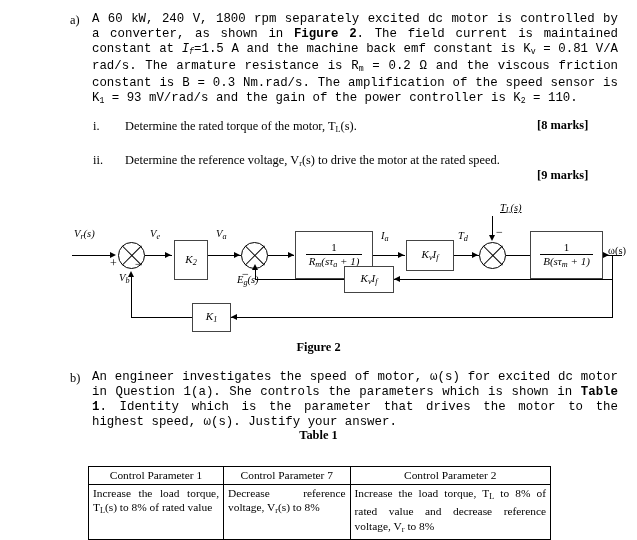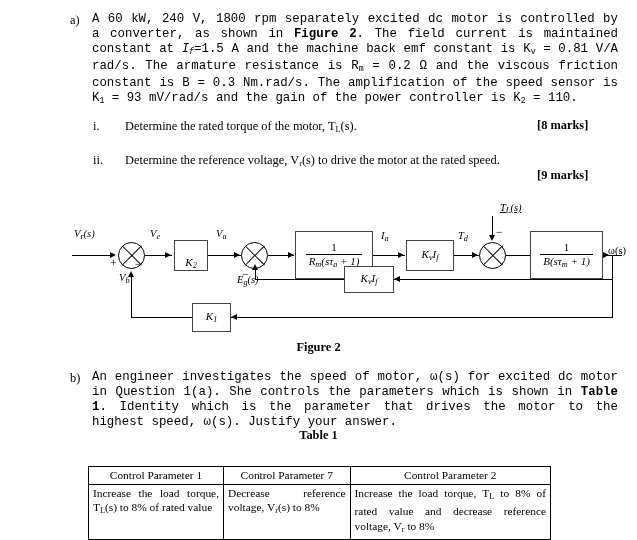--- a/index.html
+++ b/index.html
@@ -251,21 +251,21 @@
     <div class="wire wh" style="left:72px; top:59px; width:38px;"></div>
     <div class="arrow-r" style="left:110px; top:55.5px;"></div>
     <div class="sgn" style="left:110px; top:61px;">+</div>
 
     <div class="sum" style="left:118px; top:46px;"></div>
 
     <div class="sig" style="left:150px; top:32px;">V<sub>e</sub></div>
     <div class="wire wh" style="left:145px; top:59px; width:27px;"></div>
     <div class="arrow-r" style="left:165px; top:55.5px;"></div>
 
-    <div class="blk" style="left:174px; top:44px; width:34px; height:31px;align-items:flex-end;">
+    <div class="blk" style="left:174px; top:44px; width:34px; height:40px;">
       <span>K<sub>2</sub></span>
     </div>
 
     <div class="sig" style="left:216px; top:32px;">V<sub>a</sub></div>
     <div class="wire wh" style="left:208px; top:59px; width:33px;"></div>
     <div class="arrow-r" style="left:234px; top:55.5px;"></div>
 
     <div class="sum" style="left:241px; top:46px;"></div>
     <div class="sgn" style="left:242px; top:72px;">−</div>
 

